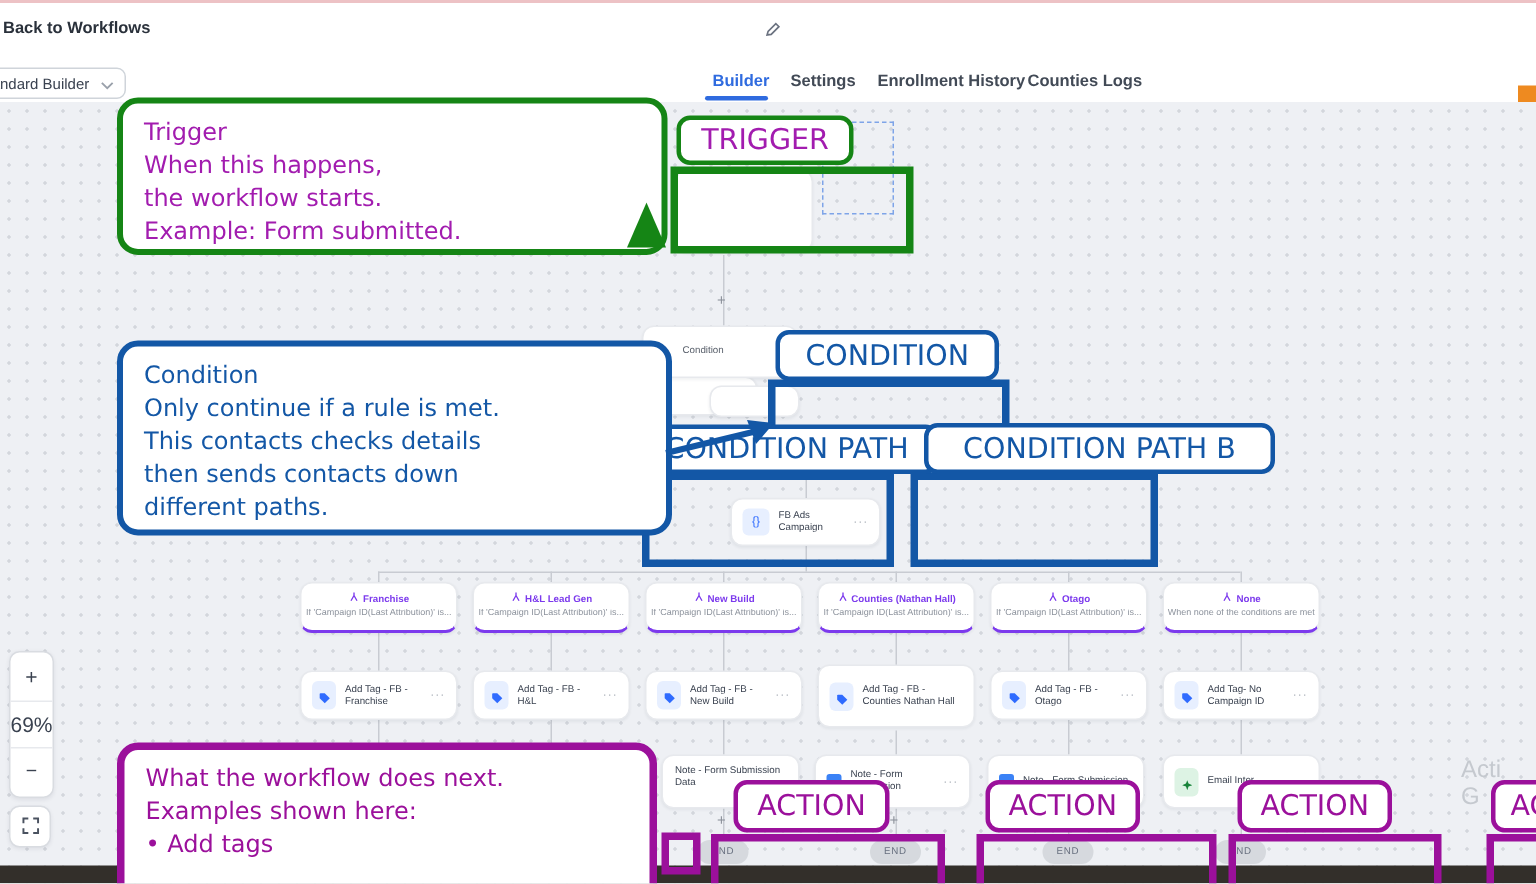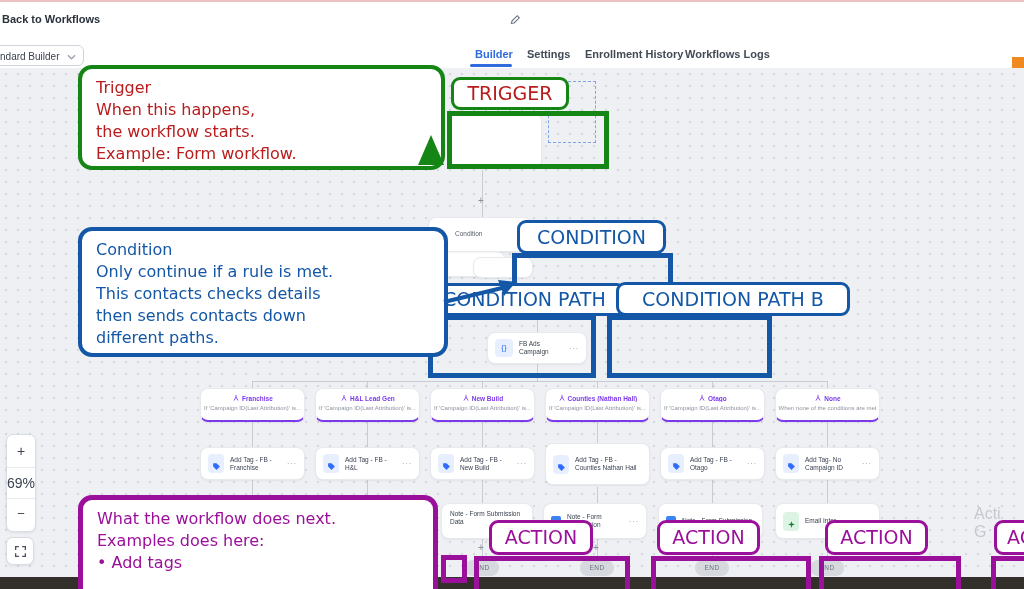--- a/index.html
+++ b/index.html
@@ -35,21 +35,21 @@
   #faint{left:974px;top:505px;font-size:16px;line-height:18px;color:#c5c9cf;z-index:2;}
   #darkbar{left:0;top:577px;width:1024px;height:12px;background:#332f2a;z-index:4;}
   
   .hrect{border-style:solid;background:transparent;z-index:5;box-sizing:border-box;}
   .albl{background:#fff;border-style:solid;border-width:3px;border-radius:9px;z-index:6;
         font-family:"DejaVu Sans",sans-serif;font-size:19px;text-align:center;box-sizing:border-box;
         white-space:nowrap;overflow:hidden;}
   .abox{background:#fff;border-style:solid;border-width:4px;border-radius:14px;z-index:8;
         font-family:"DejaVu Sans",sans-serif;font-size:16px;line-height:22px;box-sizing:border-box;
         padding:8px 14px;}
-  .gr{border-color:#158515;color:#b91c1c;}
+  .gr{border-color:#158515;color:#a21caf;}
   .bl{border-color:#1357a6;color:#1357a6;}
   .pu{border-color:#9b109b;color:#9b109b;}
   #garrow{left:418px;top:135px;width:0;height:0;border-left:13px solid transparent;
           border-right:13px solid transparent;border-bottom:30px solid #158515;z-index:9;}
   
   #zpanel{left:6px;top:434px;width:28px;height:96px;background:#fff;border:1px solid #d9dce1;
           border-radius:7px;z-index:3;box-shadow:0 1px 3px rgba(20,30,50,.08);}
   .zcell{width:100%;text-align:center;color:#3a4250;box-sizing:border-box;}
   #zexpand{left:6px;top:537px;width:28px;height:28px;background:#fff;border:1px solid #d9dce1;
            border-radius:7px;z-index:3;box-shadow:0 1px 3px rgba(20,30,50,.08);text-align:center;padding-top:6px;box-sizing:border-box;}
@@ -75,21 +75,21 @@
   <div class="abs" id="bselect">
     <span>Standard Builder</span>
     <svg width="9" height="6" viewBox="0 0 10 6">
         <polyline points="1,1 5,5 9,1" fill="none" stroke="#9aa1ab" stroke-width="1.4"></polyline>
       </svg>
   </div>
   <div class="abs tab active" style="left:475px;">Builder</div>
   <div class="abs" id="tabline"></div>
   <div class="abs tab" style="left:527px;">Settings</div>
   <div class="abs tab" style="left:585px;">Enrollment History</div>
-  <div class="abs tab" style="left:685px;">Workflows Logs</div>
+  <div class="abs tab" style="left:685px;">Counties Logs</div>
   <div class="abs" id="orange"></div>
 
   <div class="abs" id="canvas"></div>
 
   <div class="abs vline" style="left:482px;top:170px;height:47px;"></div>
   <div class="abs plus" style="left:478px;top:196px;">+</div>
   <div class="abs vline" style="left:537px;top:316px;height:17px;"></div>
   <div class="abs vline" style="left:537px;top:363px;height:18px;"></div>
   <div class="abs hline" style="left:252px;top:381px;width:575px;"></div>
   <div class="abs vline" style="left:252px;top:381px;height:8px;"></div>
@@ -279,39 +279,39 @@
   <div class="abs albl bl" style="left:616px;top:282px;width:234px;height:34px;line-height:28px;z-index:7;">CONDITION PATH B</div>
   <div class="abs albl pu" style="left:489px;top:520px;width:104px;height:35px;line-height:29px;">ACTION</div>
   <div class="abs albl pu" style="left:657px;top:520px;width:103px;height:35px;line-height:29px;">ACTION</div>
   <div class="abs albl pu" style="left:825px;top:520px;width:103px;height:35px;line-height:29px;">ACTION</div>
   <div class="abs albl pu" style="left:994px;top:520px;width:86px;height:35px;line-height:29px;text-align:left;padding-left:10px;">ACTION</div>
 
   <div class="abs abox gr" style="left:78px;top:65px;width:367px;height:105px;">
     <div>Trigger</div>
     <div>When this happens,</div>
     <div>the workflow starts.</div>
-    <div>Example: Form workflow.</div>
+    <div>Example: Form submitted.</div>
   </div>
   <div class="abs" id="garrow"></div>
 
   <div class="abs abox bl" style="left:78px;top:227px;width:370px;height:130px;">
     <div>Condition</div>
     <div>Only continue if a rule is met.</div>
     <div>This contacts checks details</div>
     <div>then sends contacts down</div>
     <div>different paths.</div>
   </div>
   <svg class="abs" style="left:438px;top:276px;z-index:9;" width="84" height="32">
     <line x1="6" y1="26" x2="64" y2="12" stroke="#1357a6" stroke-width="4"></line>
     <polygon points="60,4 78,6 66,20" fill="#1357a6"></polygon>
   </svg>
 
   <div class="abs abox pu" style="left:78px;top:495px;width:360px;height:110px;border-width:5px;">
     <div>What the workflow does next.</div>
-    <div>Examples does here:</div>
+    <div>Examples shown here:</div>
     <div>• Add tags</div>
   </div>
 
   <div class="abs" id="zpanel">
     <div class="zcell" style="height:33px;line-height:33px;font-size:14px;border-bottom:1px solid #e7e9ed;">+</div>
     <div class="zcell" style="height:31px;line-height:31px;font-size:14px;border-bottom:1px solid #e7e9ed;">69%</div>
     <div class="zcell" style="height:30px;line-height:30px;font-size:13px;">−</div>
   </div>
   <div class="abs" id="zexpand">
     <svg width="13" height="13" viewBox="0 0 16 16">

